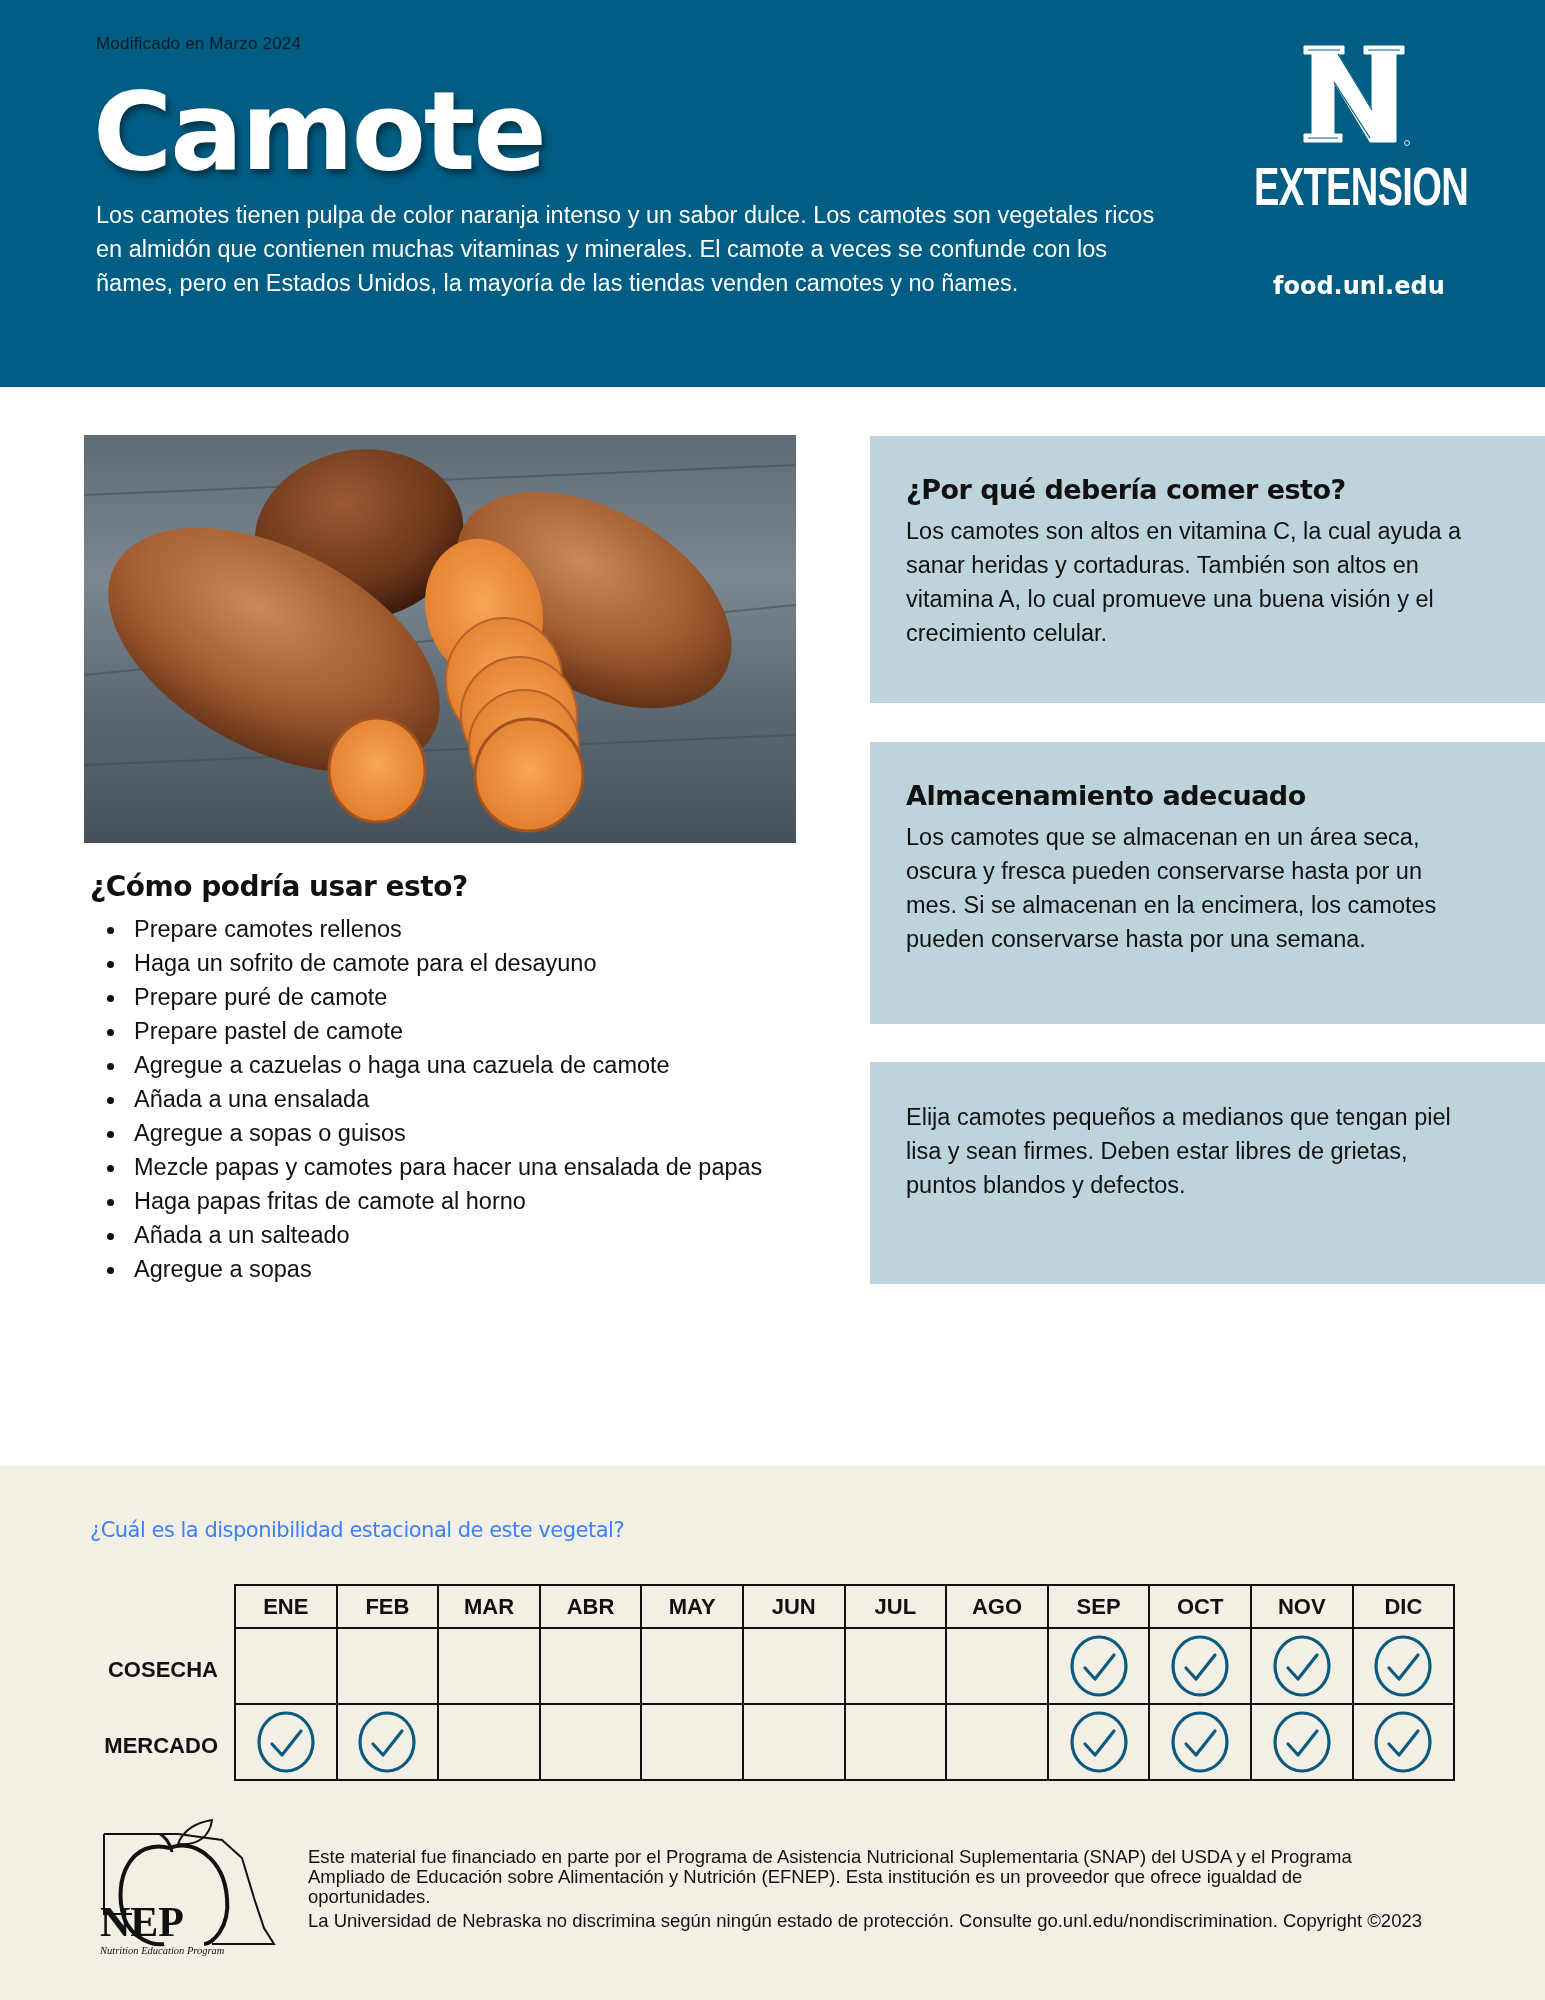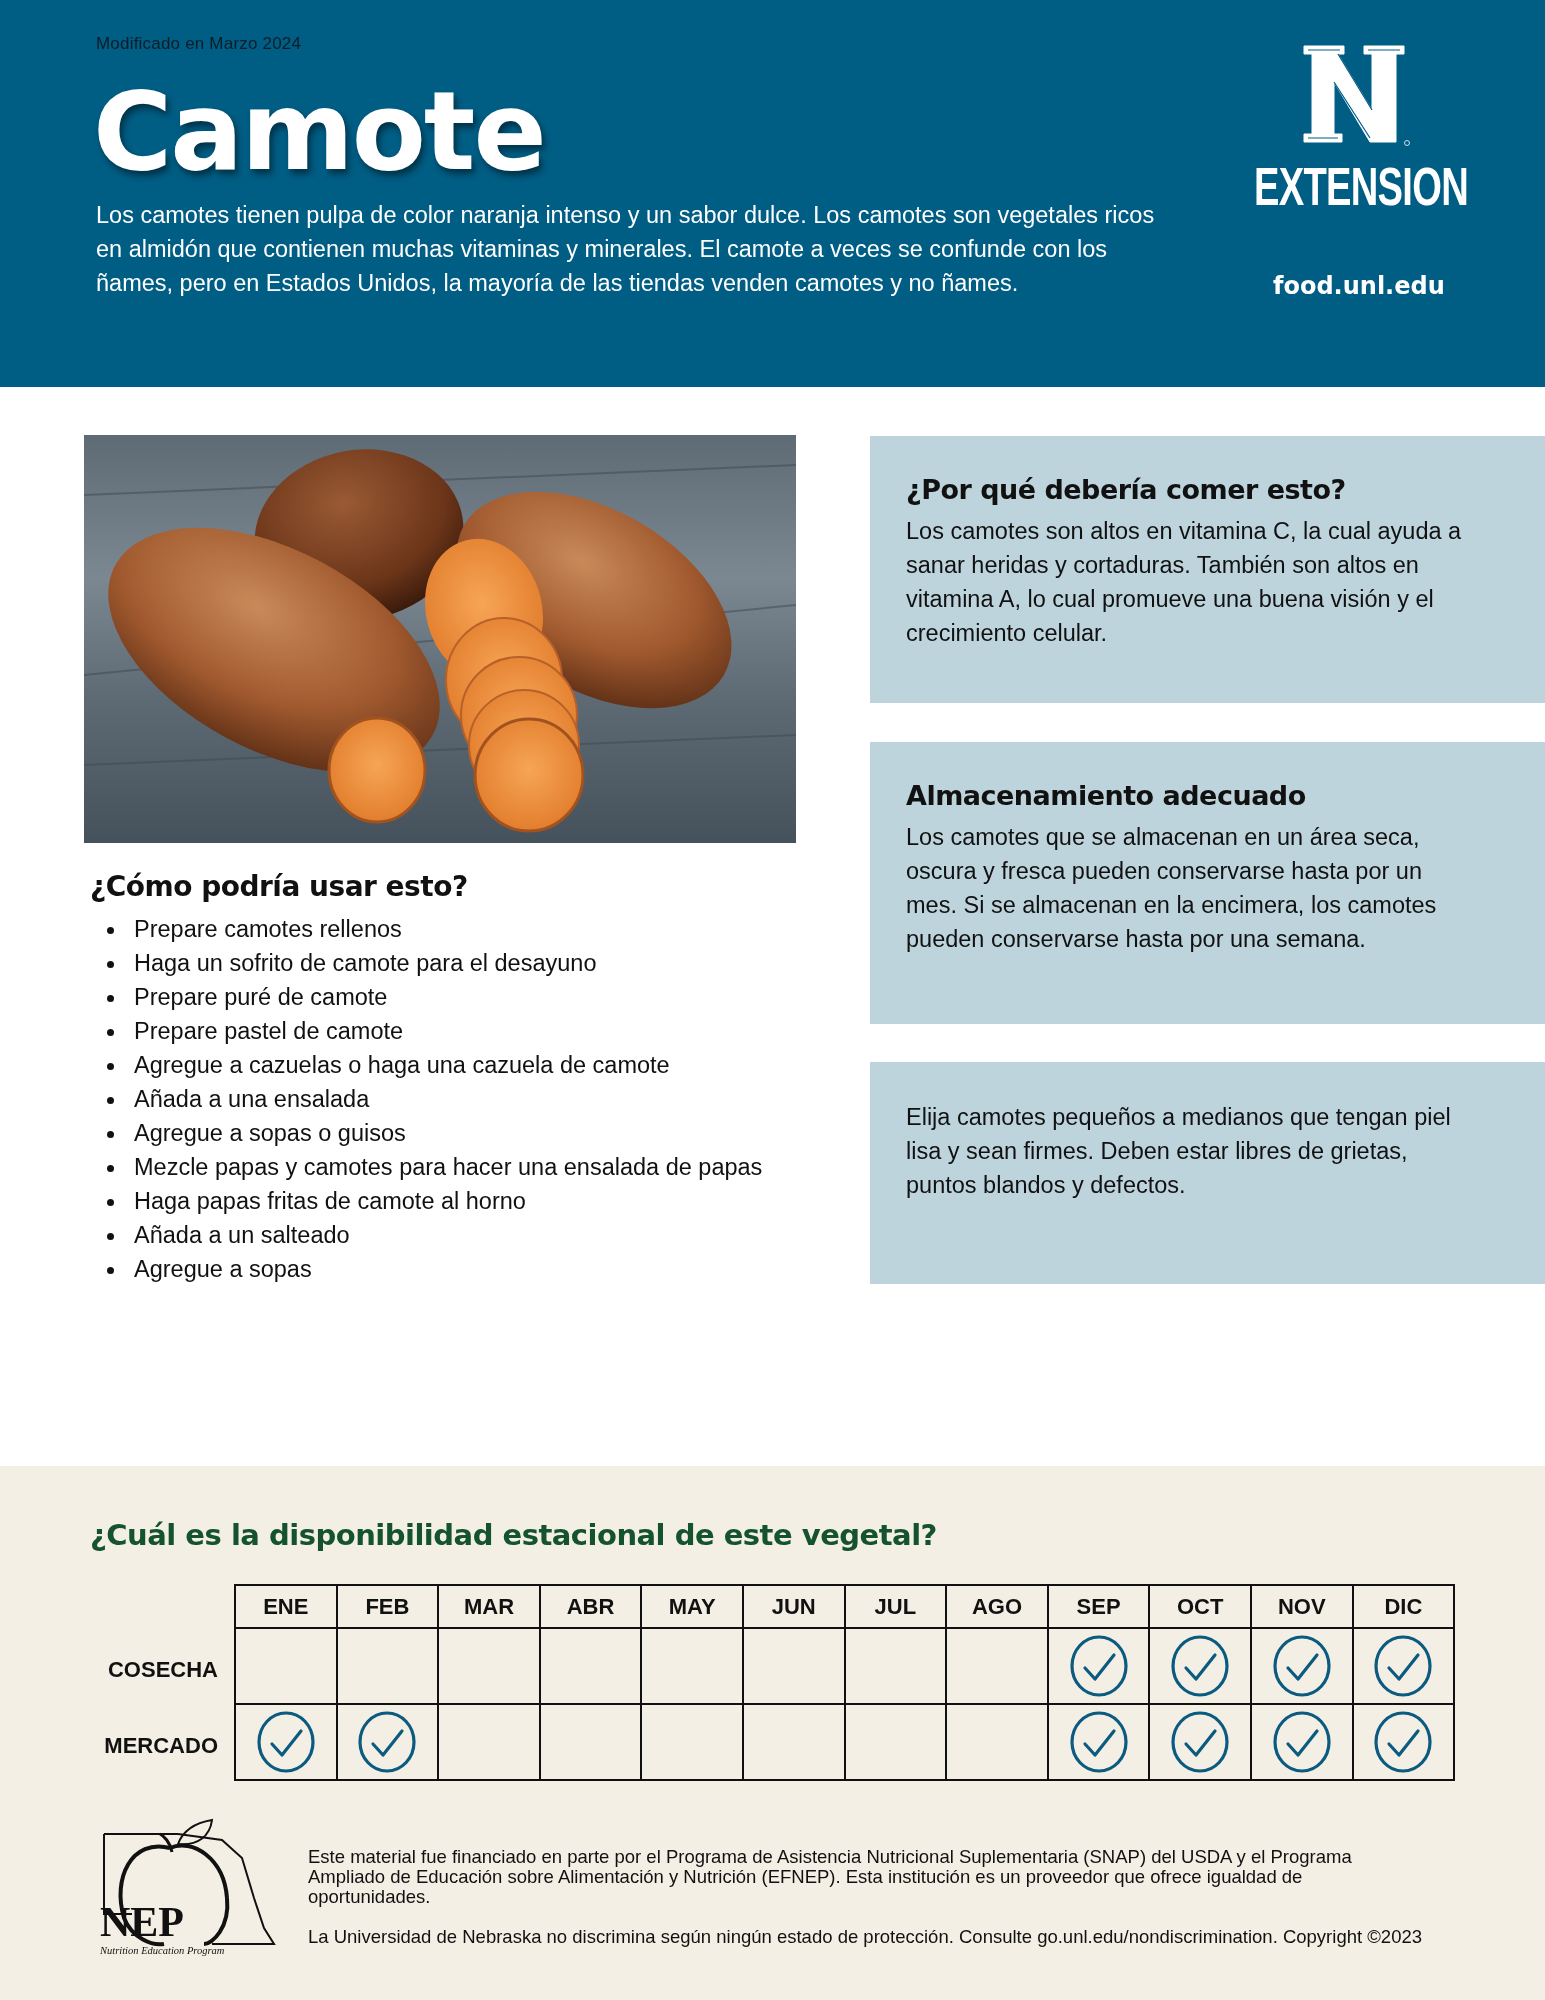--- a/index.html
+++ b/index.html
@@ -28,34 +28,34 @@
   
   .info-box { position: absolute; left: 870px; width: 675px; background: #bed4dd; padding: 38px 36px 0 36px; }
   .info-box h2 { font-size: 27px; font-weight: 700; color: #111; font-family: "DejaVu Sans", sans-serif; letter-spacing: -0.5px; margin-bottom: 8px; line-height: 1.2; }
   .info-box p { font-size: 23.5px; line-height: 34px; color: #111; font-family: "Liberation Sans", sans-serif; width: 570px; }
   .box1 { top: 436px; height: 267px; }
   .box2 { top: 742px; height: 282px; }
   .box3 { top: 1062px; height: 222px; }
 
   
   .season { position: absolute; left: 0; top: 1466px; width: 1545px; height: 534px; background: #f4efe4; }
-  .season-title { position: absolute; left: 90px; top: 1518px; font-size: 29px; font-weight: 700; color: #14532d; font-family: "DejaVu Sans", sans-serif; letter-spacing: -0.5px; }
+  .season-title { position: absolute; left: 90px; top: 1518px; font-size: 21px; font-weight: 400; color: #3b82f6; font-family: "DejaVu Sans", sans-serif; letter-spacing: -0.5px; }
   .row-label { position: absolute; font-size: 22px; font-weight: 700; color: #111; font-family: "Liberation Sans", sans-serif; text-align: right; }
   .rl-cosecha { left: 94px; top: 1657px; width: 124px; }
   .rl-mercado { left: 86px; top: 1733px; width: 132px; }
   table.season-table { position: absolute; left: 234px; top: 1584px; border-collapse: collapse; }
   .season-table th, .season-table td { border: 2.5px solid #111; width: 101.6px; text-align: center; vertical-align: middle; padding: 0; }
   .season-table th { height: 43px; font-size: 22px; font-weight: 700; color: #111; font-family: "Liberation Sans", sans-serif; }
   .season-table td { height: 76px; }
   .check { display: inline-block; width: 62px; height: 62px; vertical-align: middle; }
 
   
   .nep-logo { position: absolute; left: 92px; top: 1818px; width: 190px; height: 140px; }
   .footer-text { position: absolute; left: 308px; top: 1847px; width: 1120px; font-size: 18.5px; line-height: 20px; color: #111; font-family: "Liberation Sans", sans-serif; }
-  .footer-text p + p { margin-top: 20px; }
+  .footer-text p + p { margin-top: 4px; }
 </style>
 </head>
 <body>
 
 <div class="header">
   <div class="modified">Modificado en Marzo 2024</div>
   <div class="title">Camote</div>
   <div class="intro">Los camotes tienen pulpa de color naranja intenso y un sabor dulce. Los camotes son vegetales ricos en almidón que contienen muchas vitaminas y minerales. El camote a veces se confunde con los ñames, pero en Estados Unidos, la mayoría de las tiendas venden camotes y no ñames.</div>
 
   <svg class="logo-n" viewBox="0 0 112 108">

